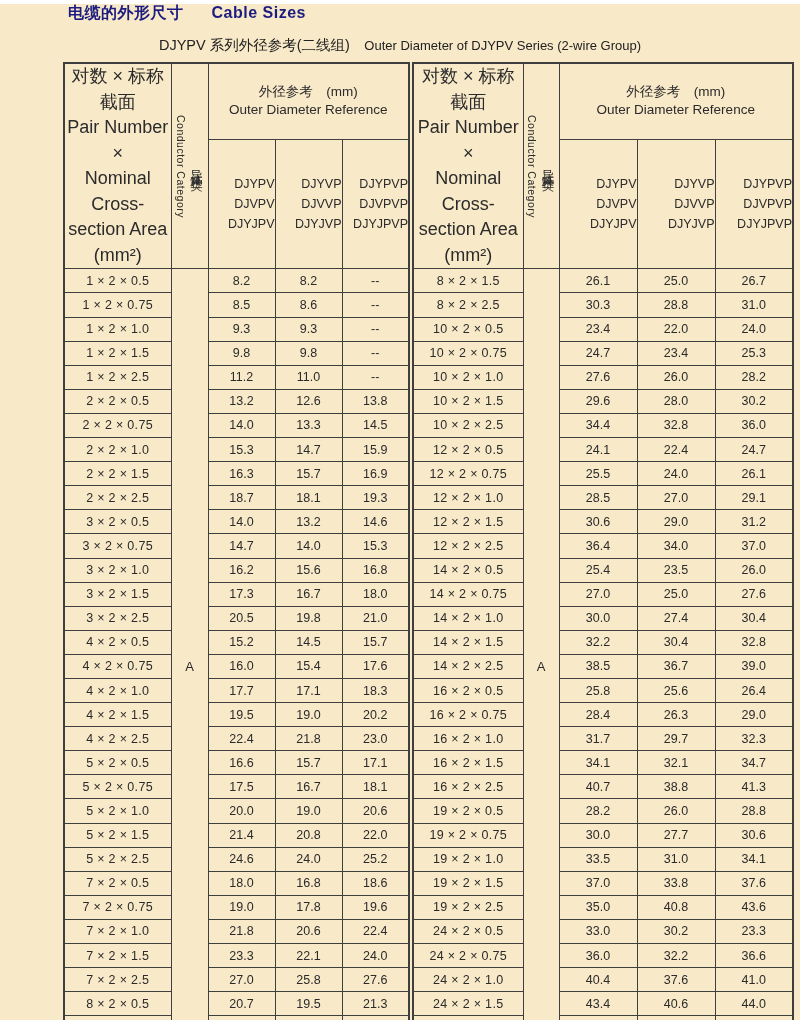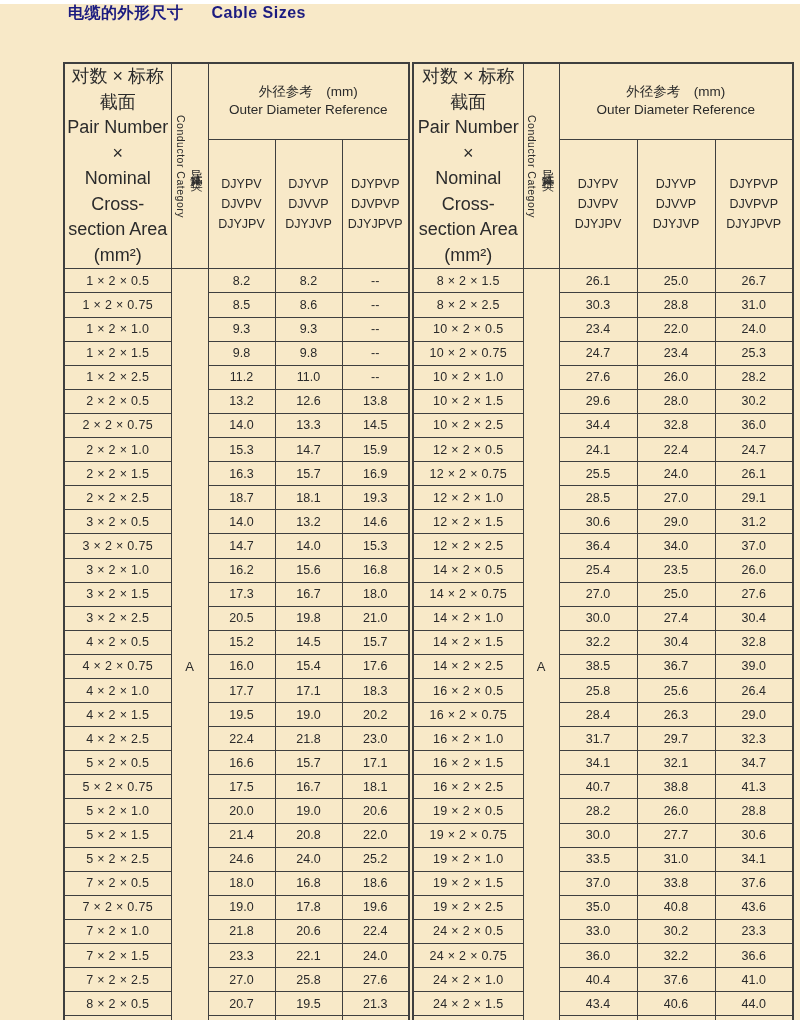--- a/index.html
+++ b/index.html
@@ -34,21 +34,21 @@
     border:1px solid #3f3f3f;
     padding:0;
     text-align:center;
     vertical-align:middle;
     color:#2b2b2b;
     overflow:hidden;
   }
   th{font-weight:normal;white-space:pre-line;}
   .pair-head{font-size:18px;line-height:1.42;}
   .group-head{font-size:13.5px;line-height:1.4;height:38px;}
-  .col-head{font-size:12.5px;line-height:1.6;height:66px;}
+  .col-head{font-size:12.5px;line-height:1.6;height:66px;text-align:right;}
   .cond-head .vwrap{
     display:flex;flex-direction:row;align-items:center;justify-content:center;
     gap:1px;height:100%;
   }
   .v-en{
     writing-mode:vertical-rl;
     font-size:10.5px;letter-spacing:0.5px;color:#2b2b2b;
   }
   .v-zh{
     writing-mode:vertical-rl;text-orientation:upright;
@@ -62,20 +62,24 @@
 <body>
 
 <div id="page">
   <div id="top-strip"></div>
 
   <div class="page-title">
     <span class="zh">电缆的外形尺寸</span>
     <span class="en">Cable Sizes</span>
   </div>
 
+  <div class="subtitle">
+    <span class="zh">DJYPV 系列外径参考(二线组)</span>
+    <span class="en">Outer Diameter of DJYPV Series (2-wire Group)</span>
+  </div>
 
   <div class="tables">
 
     <table>
       <colgroup>
         <col style="width:107px">
           <col style="width:37px">
         <col style="width:67px">
           <col style="width:67px">
           <col style="width:67px">

